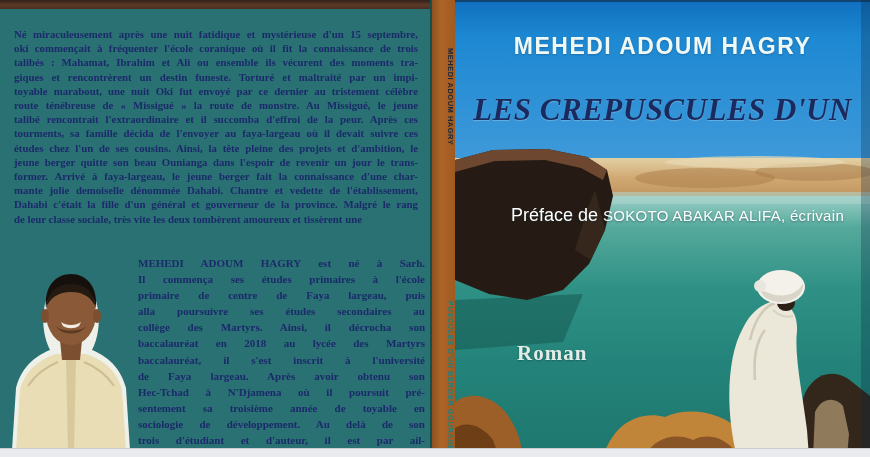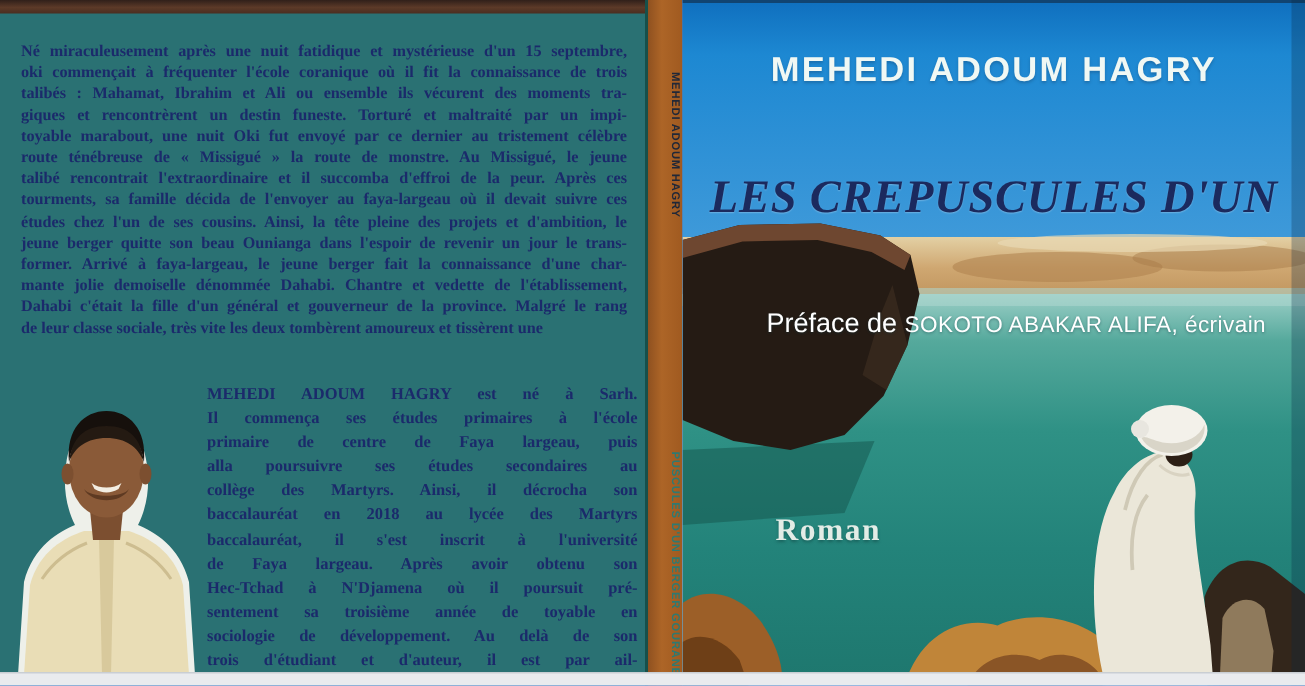--- a/index.html
+++ b/index.html
@@ -1,17 +1,17 @@
 <!DOCTYPE html>
 <html><head>
 <meta charset="utf-8">
 <style>
   html,body{margin:0;padding:0;background:#cfd3d6;}
   #stage{position:relative;width:870px;height:457px;overflow:hidden;
-         font-family:"Liberation Serif","DejaVu Serif",serif;background:#3b82f6;}
+         font-family:"Liberation Serif","DejaVu Serif",serif;background:#a21caf;}
 
   
   .back-cover{position:absolute;left:0;top:0;width:430px;height:457px;
               background:#2a7173;overflow:hidden;}
   .back-top-border{position:absolute;left:0;top:0;width:100%;height:9px;
               background:linear-gradient(#30201a,#5c3a28 55%,#4a2e20);}
   .synopsis{position:absolute;left:14px;top:27px;width:404px;
             color:#1b2a6b;font-weight:bold;font-size:10.8px;line-height:14.2px;}
   .synopsis .ln{text-align:justify;text-align-last:justify;white-space:normal;}
   .synopsis .ln:last-child{text-align-last:left;}
@@ -41,21 +41,21 @@
           background:linear-gradient(#e3d0a4,#cfa771 45%,#bb8f58);}
   .water{position:absolute;left:0;top:196px;width:100%;bottom:0;
          background:linear-gradient(#9ccfc7 0%,#55a99c 12%,#2f9185 35%,#23837a 65%,#1e776e 100%);}
   .scene{position:absolute;left:0;top:0;width:415px;height:457px;}
   .front-author{position:absolute;top:33px;left:0;width:100%;text-align:center;
                 font-family:"Liberation Sans","DejaVu Sans",sans-serif;
                 font-weight:bold;font-size:23px;letter-spacing:1.5px;color:#f0f8f4;
                 text-shadow:0 1px 2px rgba(20,60,100,.35);}
   .front-title{position:absolute;top:90px;left:0;width:100%;text-align:center;
                font-style:italic;font-weight:bold;font-size:31px;line-height:40px;
-               color:#1b2a5e;letter-spacing:.5px;text-shadow:0 1px 1px rgba(255,255,255,.25);margin-top:21px;}
+               color:#1b2a5e;letter-spacing:.5px;text-shadow:0 1px 1px rgba(255,255,255,.25);}
   .preface{position:absolute;top:205px;left:30px;width:385px;text-align:center;
            font-family:"Liberation Sans","DejaVu Sans",sans-serif;font-weight:normal;
            color:#ffffff;text-shadow:0 1px 2px rgba(10,50,60,.45);}
   .preface .p1{font-size:18px;}
   .preface .p2{font-size:15px;letter-spacing:.3px;}
   .genre{position:absolute;left:62px;top:341px;font-weight:bold;font-size:21px;
          color:#e3ece6;letter-spacing:1px;text-shadow:0 1px 2px rgba(10,50,50,.4);}
   .right-shade{position:absolute;right:0;top:0;width:9px;height:100%;
                background:rgba(8,40,70,.28);}
 

